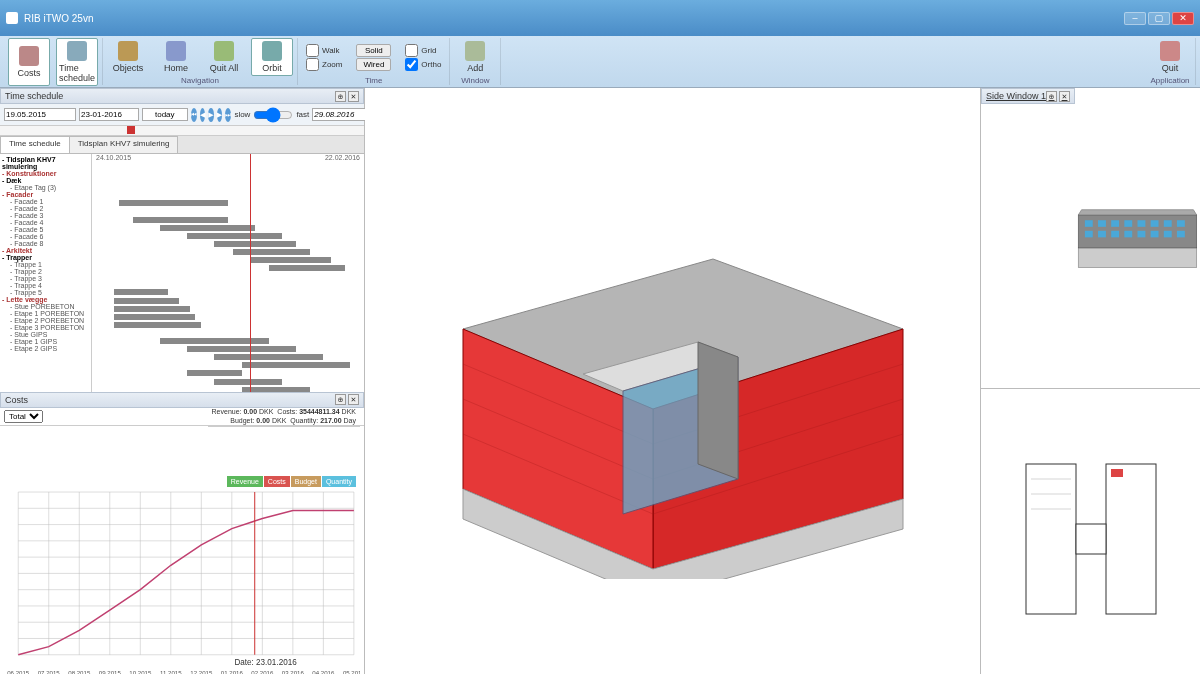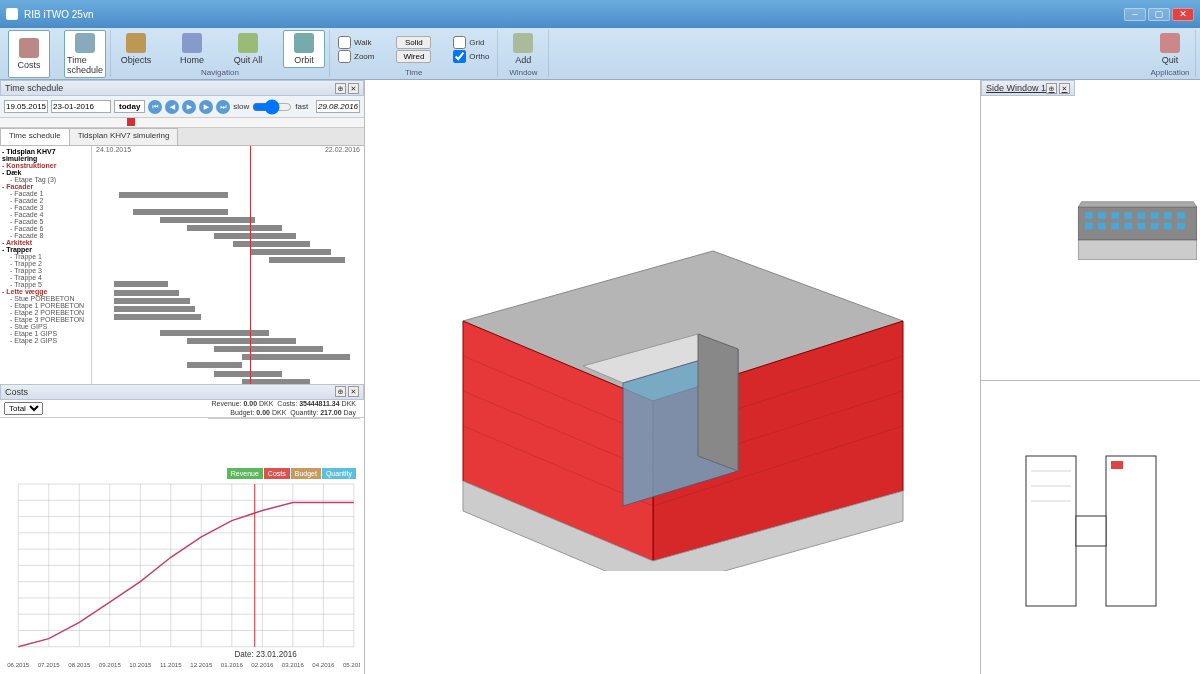--- a/index.html
+++ b/index.html
@@ -1,49 +1,49 @@
 <!DOCTYPE html>
 <html><head>
 <meta charset="utf-8">
 <style>
 * { box-sizing: border-box; margin: 0; padding: 0; font-family: "Segoe UI", Tahoma, sans-serif; }
 body { width: 1200px; height: 674px; background: #fff; overflow: hidden; font-size: 9px; color: #333; }
 
-.titlebar { height: 28px; background: linear-gradient(#6badde, #4a8cc7); display: flex; align-items: center; padding: 0 6px; color: #fff; font-size: 10px; }
+.titlebar { height: 36px; background: linear-gradient(#6badde, #4a8cc7); display: flex; align-items: center; padding: 0 6px; color: #fff; font-size: 10px; }
 .titlebar .title-icon { width: 12px; height: 12px; background: #fff; border-radius: 2px; margin-right: 6px; }
 .titlebar .win-btns { margin-left: auto; display: flex; gap: 2px; }
 .titlebar .win-btns span { width: 22px; height: 13px; background: rgba(255,255,255,.2); border: 1px solid rgba(255,255,255,.4); border-radius: 2px; display: flex; align-items: center; justify-content: center; cursor: pointer; font-size: 9px; }
 .titlebar .win-btns .close { background: #d44; }
 
 .ribbon { height: 52px; background: linear-gradient(#d0e4f5, #c0d8ed); border-bottom: 1px solid #9ab; display: flex; padding: 2px 4px; }
 .ribbon-group { display: flex; flex-direction: column; border-right: 1px solid rgba(0,0,0,.1); padding: 0 4px; }
-.ribbon-btns { display: flex; gap: 14px; flex: 1; }
+.ribbon-btns { display: flex; gap: 6px; flex: 1; }
 .ribbon-btn { width: 42px; display: flex; flex-direction: column; align-items: center; justify-content: center; gap: 2px; cursor: pointer; border: 1px solid transparent; border-radius: 2px; padding: 2px; }
 .ribbon-btn .ico { width: 20px; height: 20px; background: #8a8; border-radius: 3px; }
 .ribbon-btn.active { background: #fff; border-color: #7aa; }
 .ribbon-group-label { font-size: 8px; color: #557; text-align: center; }
 .ribbon .quit { margin-left: auto; }
 .ribbon-small { display: flex; flex-direction: column; gap: 1px; justify-content: center; padding: 0 4px; }
 .ribbon-small label { display: flex; align-items: center; gap: 3px; font-size: 8px; cursor: pointer; }
 .mini-btn { padding: 1px 6px; border: 1px solid #aaa; background: #eee; font-size: 8px; cursor: pointer; border-radius: 2px; }
 
 .workspace { display: flex; height: 602px; }
 .left-col { width: 365px; display: flex; flex-direction: column; border-right: 1px solid #bbb; }
 .center-col { flex: 1; background: #fff; position: relative; }
 .right-col { width: 220px; display: flex; flex-direction: column; border-left: 1px solid #bbb; }
 
 .panel-header { height: 16px; background: linear-gradient(#e8eef5, #d6dfeb); border: 1px solid #b8c4d3; display: flex; align-items: center; padding: 0 4px; font-size: 9px; }
 .panel-header .panel-ctrls { margin-left: auto; display: flex; gap: 2px; }
 .panel-header .panel-ctrls span { width: 11px; height: 11px; border: 1px solid #999; background: #eee; cursor: pointer; font-size: 7px; line-height: 9px; text-align: center; }
 
 .timeline-panel { height: 304px; display: flex; flex-direction: column; }
 .time-controls { height: 22px; background: #eef3f8; border-bottom: 1px solid #ccc; display: flex; align-items: center; gap: 3px; padding: 0 4px; }
-.time-controls input[type=text] { width: 44px; font-size: 8px; padding: 1px; border: 1px solid #aaa; }
+.time-controls input[type=text] { width: 72px; font-size: 8px; padding: 1px; border: 1px solid #aaa; }
 .time-controls .tc-btn { width: 14px; height: 14px; background: #5a9bd5; border-radius: 50%; border: none; cursor: pointer; color: #fff; font-size: 7px; display: flex; align-items: center; justify-content: center; }
-.time-controls .today-btn { padding: 1px 4px; font-size: 8px; border: 1px solid #aaa; background: #fff; cursor: pointer; font-weight: bold; }
+.time-controls .today-btn { padding: 1px 12px; font-size: 8px; border: 1px solid #aaa; background: #fff; cursor: pointer; }
 .time-controls .speed-lbl { font-size: 8px; }
 .time-controls .slider { width: 40px; }
 .timeline-ruler { height: 10px; background: #f5f5f5; border-bottom: 1px solid #ccc; position: relative; }
 .timeline-ruler .marker { position: absolute; top: 0; width: 8px; height: 8px; background: #c33; }
 
 .tabs { height: 18px; display: flex; border-bottom: 1px solid #bbb; background: #e5e5e5; }
 .tab { padding: 2px 8px; font-size: 8px; border: 1px solid #bbb; border-bottom: none; background: #f0f0f0; cursor: pointer; margin-right: -1px; }
 .tab.active { background: #fff; }
 
 .gantt-area { flex: 1; overflow: hidden; display: flex; background: #fff; }

